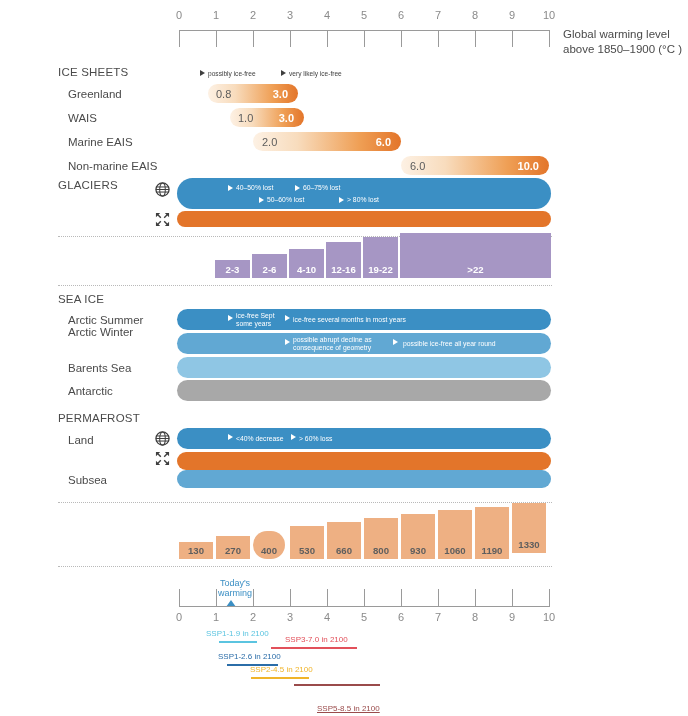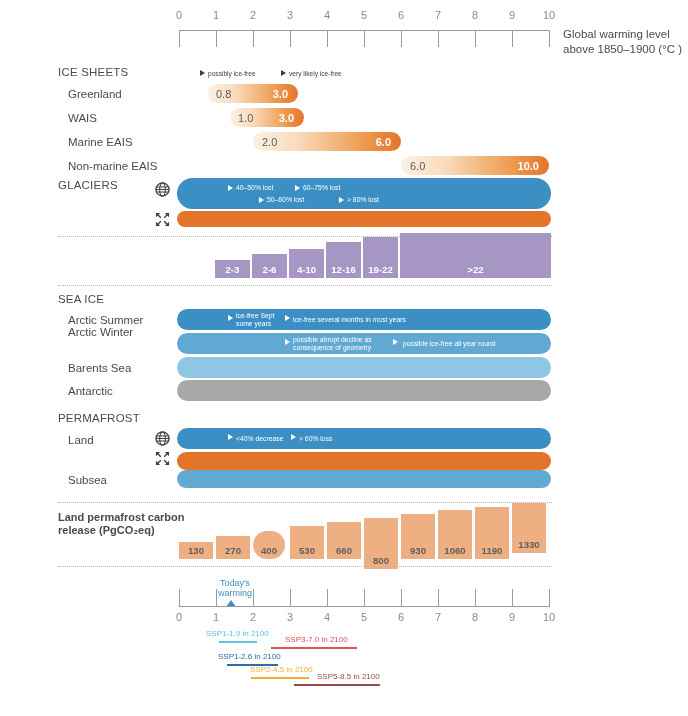--- a/index.html
+++ b/index.html
@@ -231,38 +231,37 @@
       <path d="M6.2 6.2 L2.2 2.2 M9.8 6.2 L13.8 2.2 M6.2 9.8 L2.2 13.8 M9.8 9.8 L13.8 13.8" stroke="#3f3f3f" stroke-width="1.5"></path>
     </svg>
   </div>
   <div class="bar bar-orange" style="left:177px;top:452px;width:374px;height:18px;"></div>
 
   <div class="row-label" style="left:68px;top:474px;">Subsea</div>
   <div class="bar bar-blue-m" style="left:177px;top:470px;width:374px;height:18px;"></div>
 
   <div class="dotted" style="left:58px;top:502px;width:494px;"></div>
 
-  <div class="block-label" style="left:58px;top:511px;">Land permafrost carbon release (PgCO₂eq)</div>
 
   <div class="col col-peach" style="left:179px;top:542px;width:34px;height:17px;">
     <span class="col-lbl dark">130</span>
   </div>
   <div class="col col-peach" style="left:216px;top:536px;width:34px;height:23px;">
     <span class="col-lbl dark">270</span>
   </div>
   <div class="col col-peach" style="left:253px;top:531px;width:32px;height:28px;border-radius:14px;">
     <span class="col-lbl dark">400</span>
   </div>
   <div class="col col-peach" style="left:290px;top:526px;width:34px;height:33px;">
     <span class="col-lbl dark">530</span>
   </div>
   <div class="col col-peach" style="left:327px;top:522px;width:34px;height:37px;">
     <span class="col-lbl dark">660</span>
   </div>
-  <div class="col col-peach" style="left:364px;top:518px;width:34px;height:51px;">
+  <div class="col col-peach" style="left:364px;top:518px;width:34px;height:41px;">
     <span class="col-lbl dark">800</span>
   </div>
   <div class="col col-peach" style="left:401px;top:514px;width:34px;height:45px;">
     <span class="col-lbl dark">930</span>
   </div>
   <div class="col col-peach" style="left:438px;top:510px;width:34px;height:49px;">
     <span class="col-lbl dark">1060</span>
   </div>
   <div class="col col-peach" style="left:475px;top:507px;width:34px;height:52px;">
     <span class="col-lbl dark">1190</span>
@@ -307,16 +306,16 @@
 
   <div class="ssp" style="left:285px;top:635px;color:#e2505a;">SSP3-7.0 in 2100</div>
   <div class="ssp-line" style="left:271px;top:647px;width:86px;background:#e2505a;"></div>
 
   <div class="ssp" style="left:218px;top:652px;color:#2b6da8;">SSP1-2.6 in 2100</div>
   <div class="ssp-line" style="left:227px;top:664px;width:51px;background:#2b6da8;"></div>
 
   <div class="ssp" style="left:250px;top:665px;color:#f0b429;">SSP2-4.5 in 2100</div>
   <div class="ssp-line" style="left:251px;top:677px;width:58px;background:#f0b429;"></div>
 
-  <div class="ssp" style="left:317px;top:672px;color:#9a4b4b;">SSP5-8.5 in 2100</div>
+  <div class="ssp" style="left:317px;top:704px;color:#9a4b4b;text-decoration:underline;">SSP5-8.5 in 2100</div>
   <div class="ssp-line" style="left:294px;top:684px;width:86px;background:#9a4b4b;"></div>
 
 </div>
 
 </body></html>

